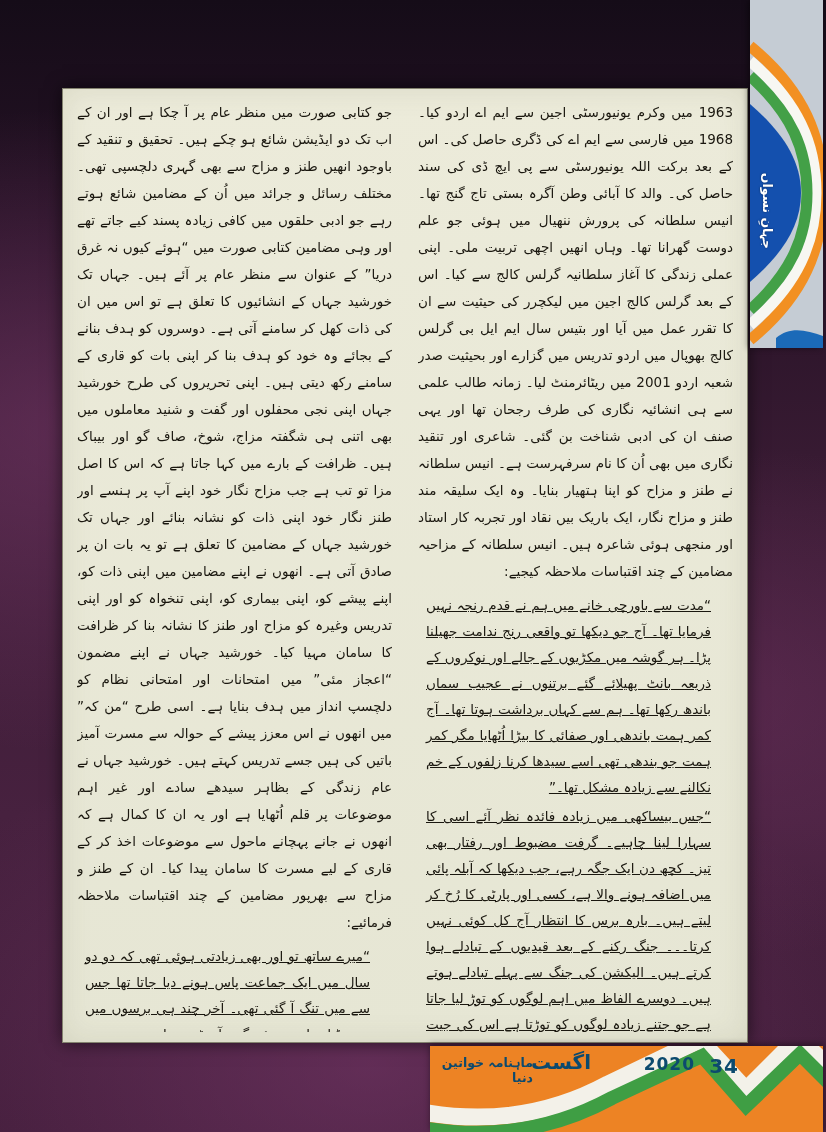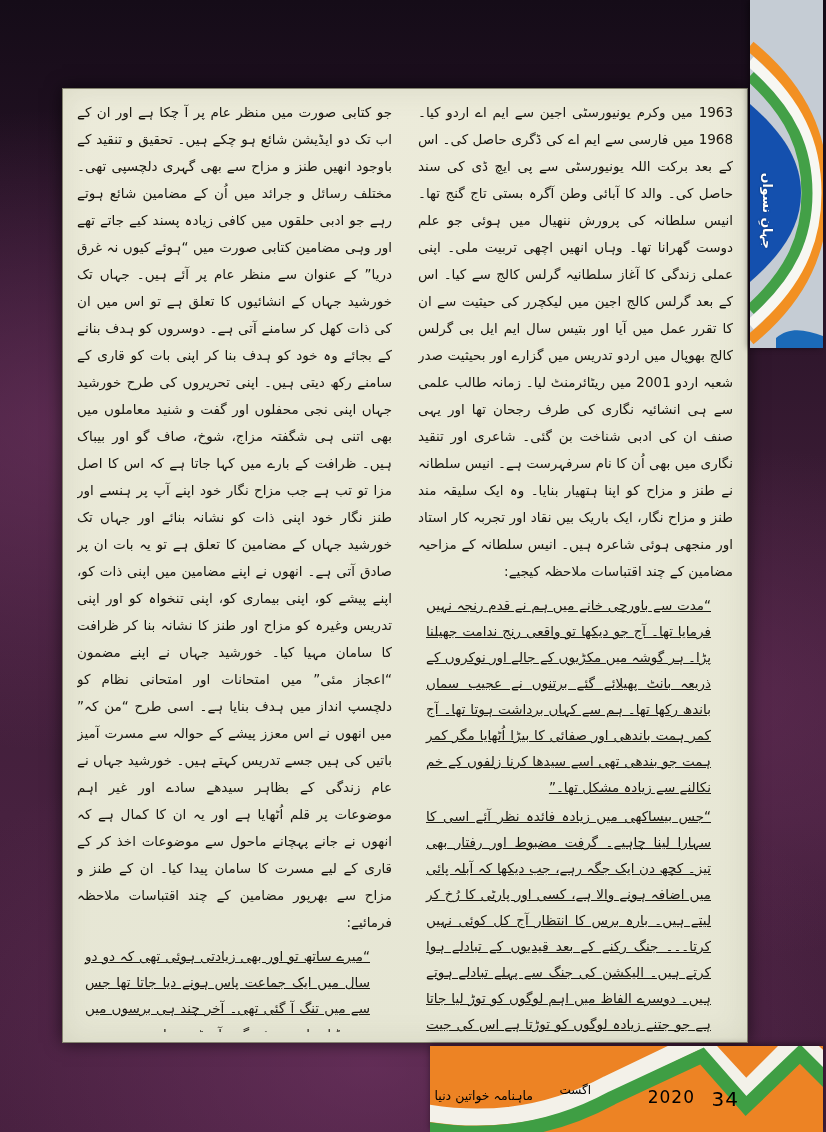--- a/index.html
+++ b/index.html
@@ -36,24 +36,24 @@
     transform:rotate(90deg);transform-origin:0 0;
     color:#ffffff;font-size:12.5px;font-weight:bold;text-align:center;direction:rtl;
     text-shadow:0 0 2px rgba(0,0,0,.5);white-space:nowrap;
   }
   
   .footer{
     position:absolute;left:430px;right:3px;top:1046px;bottom:0;
     background:#ed8324;overflow:hidden;box-shadow:0 -2px 6px rgba(0,0,0,.4);
   }
   .footer svg{position:absolute;left:0;top:0;}
-  .f-text{position:absolute;font-weight:normal;color:#000000;direction:rtl;margin-top:33px;}
+  .f-text{position:absolute;font-weight:bold;color:#0c4a6e;direction:rtl;}
   .f-page{right:84px;top:8px;font-size:20px;letter-spacing:1px;}
   .f-year{right:128px;top:8px;font-size:17px;letter-spacing:1px;}
-  .f-month{right:232px;top:4px;font-size:12px;}
+  .f-month{right:232px;top:4px;font-size:20px;}
   .f-mag{right:290px;top:9px;font-size:12.5px;}
 </style>
 </head>
 <body>
 
 <div class="stage">
 
   <div class="paper">
     <div class="cols">
 

